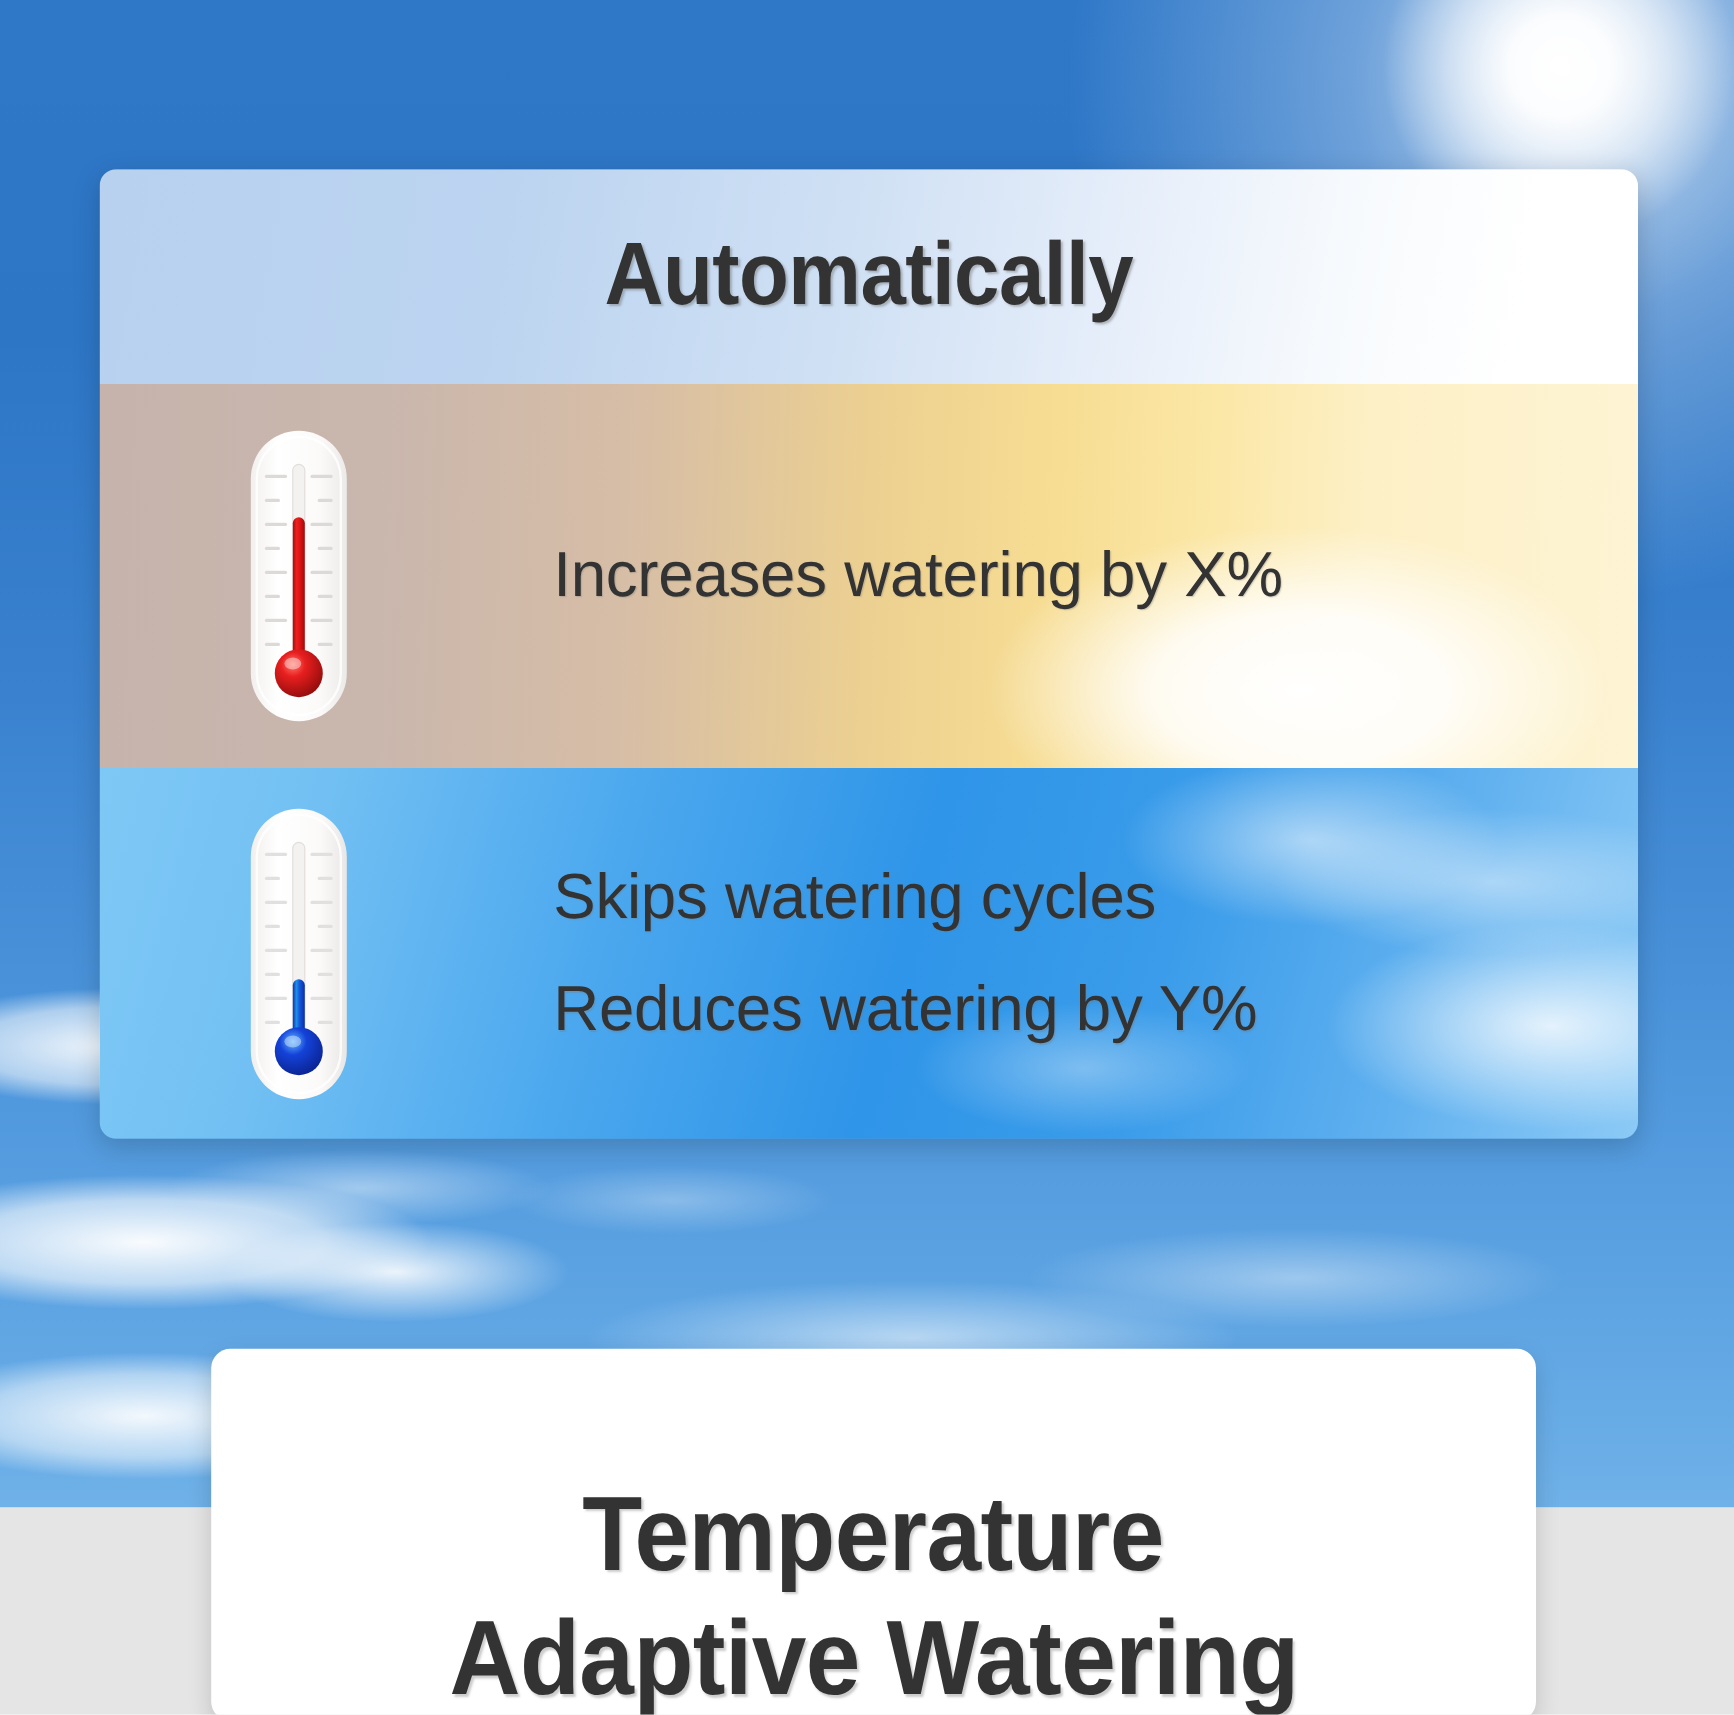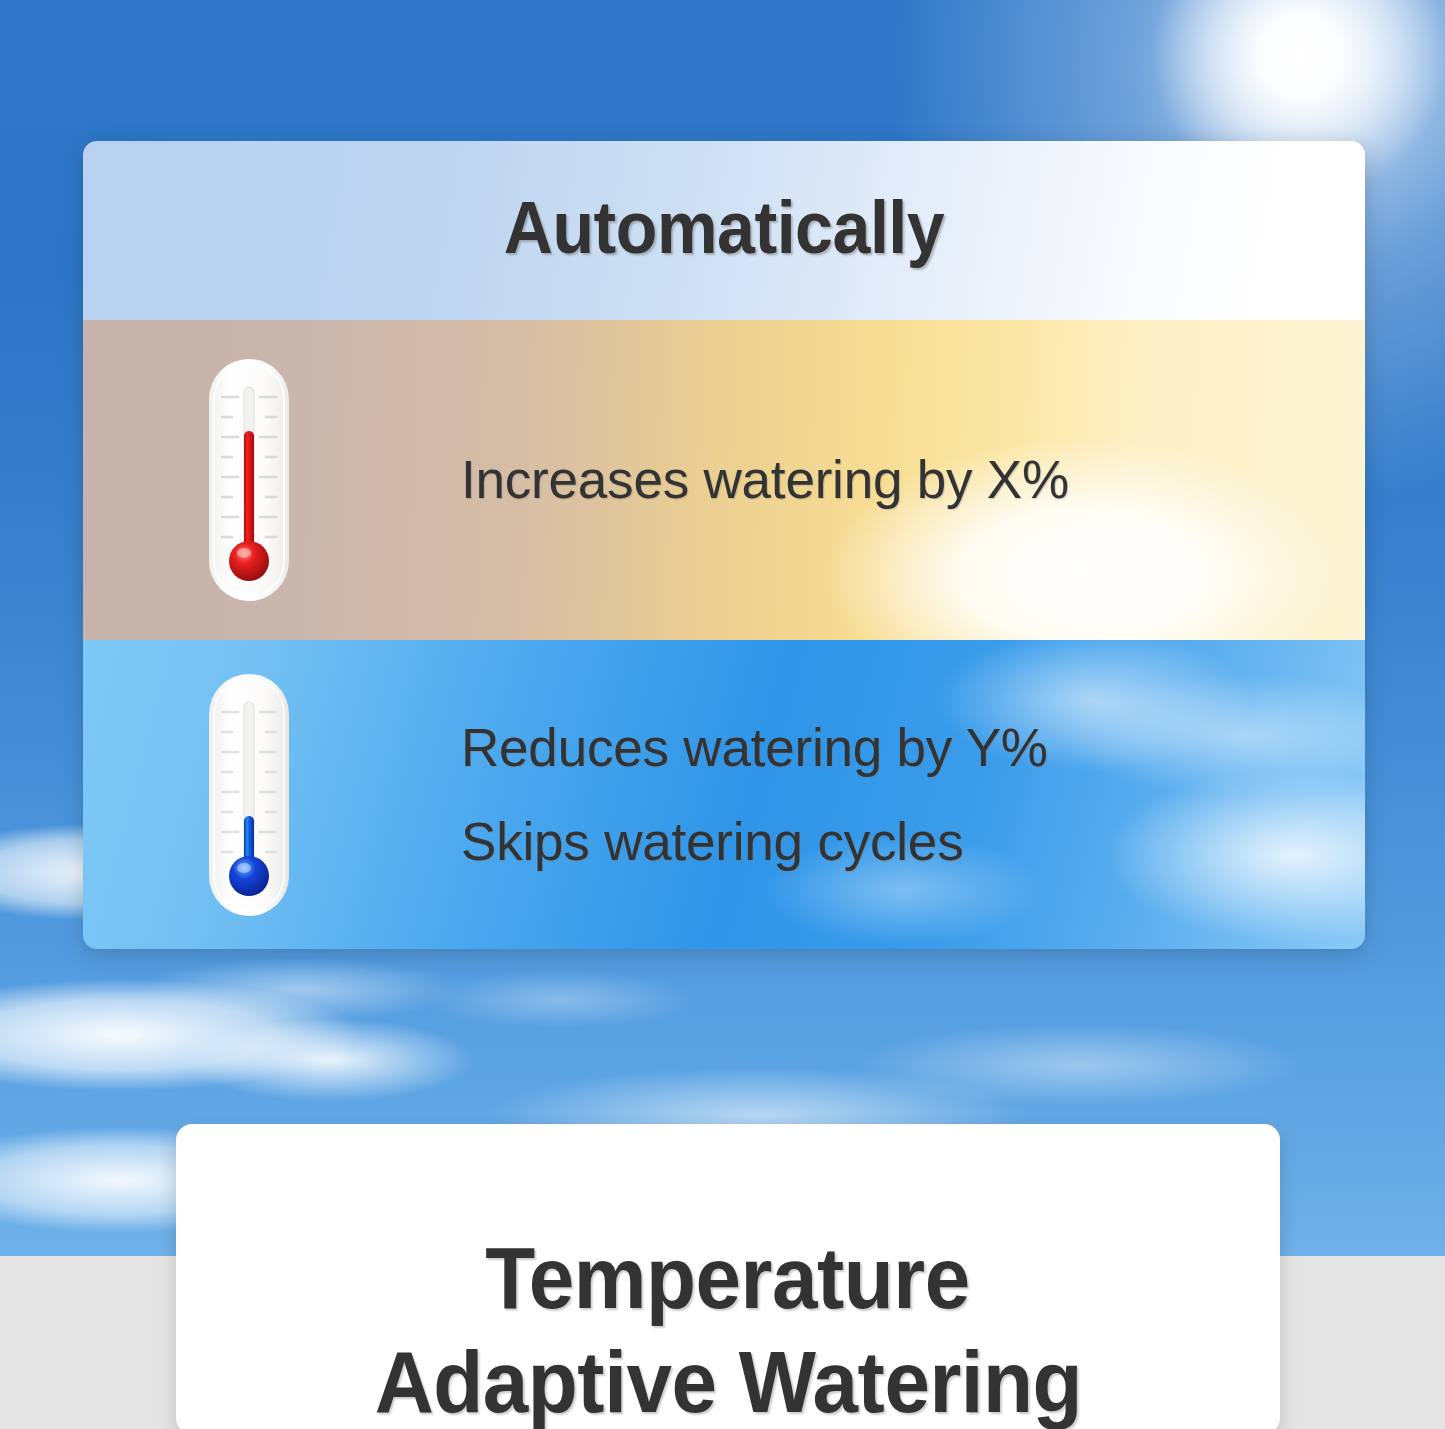--- a/index.html
+++ b/index.html
@@ -322,22 +322,22 @@
             <line x1="61" y1="182" x2="71" y2="182"></line>
           </g>
           <rect x="39" y="32" width="10" height="168" rx="5" fill="#f4f2f1"></rect>
           <rect x="39" y="32" width="10" height="168" rx="5" fill="none" stroke="#e2dedb" stroke-width="1"></rect>
           <rect x="39" y="146" width="10" height="58" rx="5" fill="url(#merC)"></rect>
           <circle cx="44" cy="206" r="20" fill="url(#bulbC)"></circle>
           <ellipse cx="39" cy="198" rx="7" ry="5" fill="#ffffff" opacity=".40"></ellipse>
         </svg>
       </div>
       <div class="row-text">
+        <span class="line">Skips watering cycles</span>
         <span class="line">Reduces watering by Y%</span>
-        <span class="line">Skips watering cycles</span>
       </div>
     </div>
 
   </div>
 
   <div class="title-card">
     <div class="title-line">Temperature</div>
     <div class="title-line">Adaptive Watering</div>
   </div>
 

